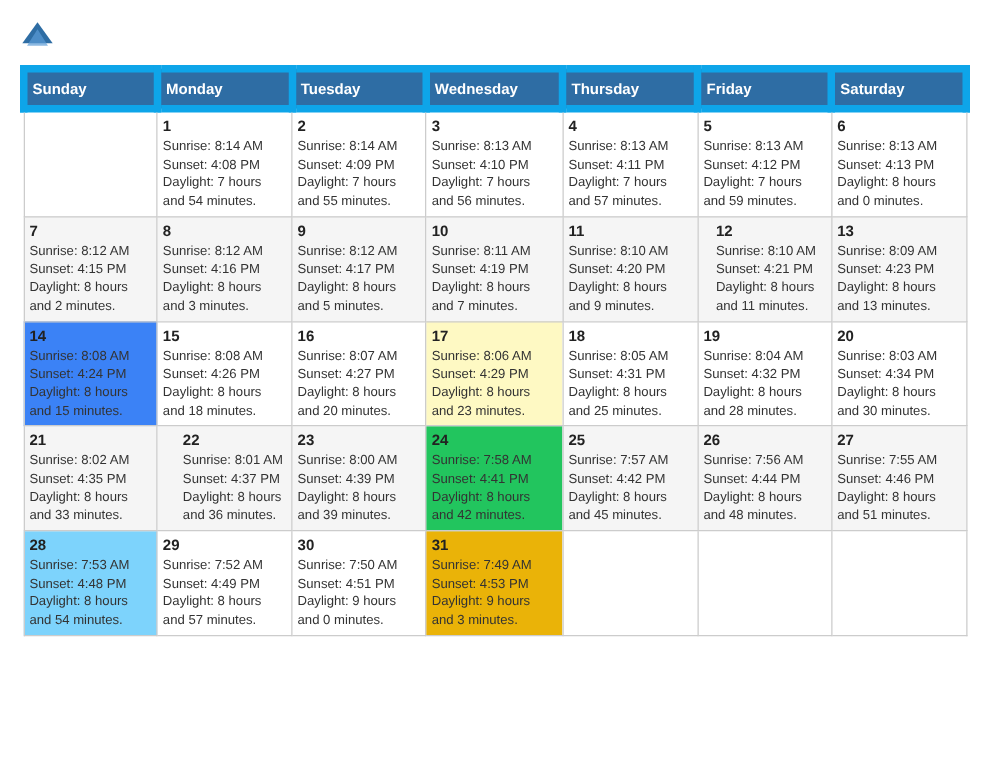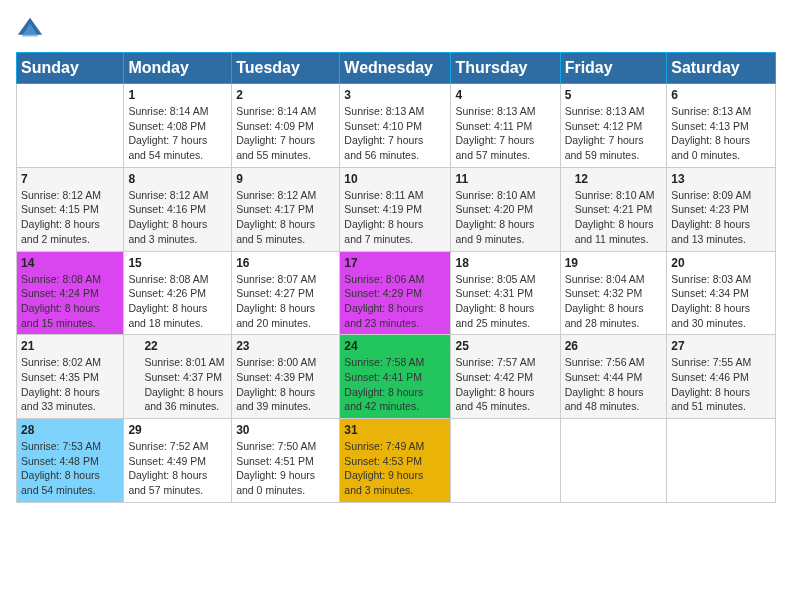--- a/index.html
+++ b/index.html
@@ -47,22 +47,22 @@
     .calendar {
       width: 100%;
       border-collapse: collapse;
       font-size: 11px;
     }
     .calendar th {
       background: #2e6da4;
       color: #fff;
       padding: 6px 4px;
       text-align: left;
-      font-size: 16px;
-      border: 1px solid #0ea5e9;
+      font-size: 12px;
+      border: 6px solid #0ea5e9;
     }
     .calendar td {
       border: 1px solid #ccc;
       vertical-align: top;
       padding: 4px;
       width: 113px;
       min-height: 80px;
       background: #fff;
     }
     .calendar tr:nth-child(even) td {
@@ -167,33 +167,33 @@
         <td style="background: rgb(245, 245, 245); padding-left: 14px;">
           <div class="day-number">12</div>
           <div class="day-info">Sunrise: 8:10 AM<br>Sunset: 4:21 PM<br>Daylight: 8 hours<br>and 11 minutes.</div>
         </td>
         <td style="background: rgb(245, 245, 245);">
           <div class="day-number">13</div>
           <div class="day-info">Sunrise: 8:09 AM<br>Sunset: 4:23 PM<br>Daylight: 8 hours<br>and 13 minutes.</div>
         </td>
       </tr>
       <tr>
-        <td style="background: #d946ef;">
+        <td style="background: #3b82f6;">
           <div class="day-number">14</div>
           <div class="day-info">Sunrise: 8:08 AM<br>Sunset: 4:24 PM<br>Daylight: 8 hours<br>and 15 minutes.</div>
         </td>
         <td style="background: rgb(255, 255, 255);">
           <div class="day-number">15</div>
           <div class="day-info">Sunrise: 8:08 AM<br>Sunset: 4:26 PM<br>Daylight: 8 hours<br>and 18 minutes.</div>
         </td>
         <td style="background: rgb(255, 255, 255);">
           <div class="day-number">16</div>
           <div class="day-info">Sunrise: 8:07 AM<br>Sunset: 4:27 PM<br>Daylight: 8 hours<br>and 20 minutes.</div>
         </td>
-        <td style="background: #d946ef;">
+        <td style="background: #fef9c3;">
           <div class="day-number">17</div>
           <div class="day-info">Sunrise: 8:06 AM<br>Sunset: 4:29 PM<br>Daylight: 8 hours<br>and 23 minutes.</div>
         </td>
         <td style="background: rgb(255, 255, 255); margin-top: 25px;">
           <div class="day-number">18</div>
           <div class="day-info">Sunrise: 8:05 AM<br>Sunset: 4:31 PM<br>Daylight: 8 hours<br>and 25 minutes.</div>
         </td>
         <td style="background: rgb(255, 255, 255);">
           <div class="day-number">19</div>
           <div class="day-info">Sunrise: 8:04 AM<br>Sunset: 4:32 PM<br>Daylight: 8 hours<br>and 28 minutes.</div>

